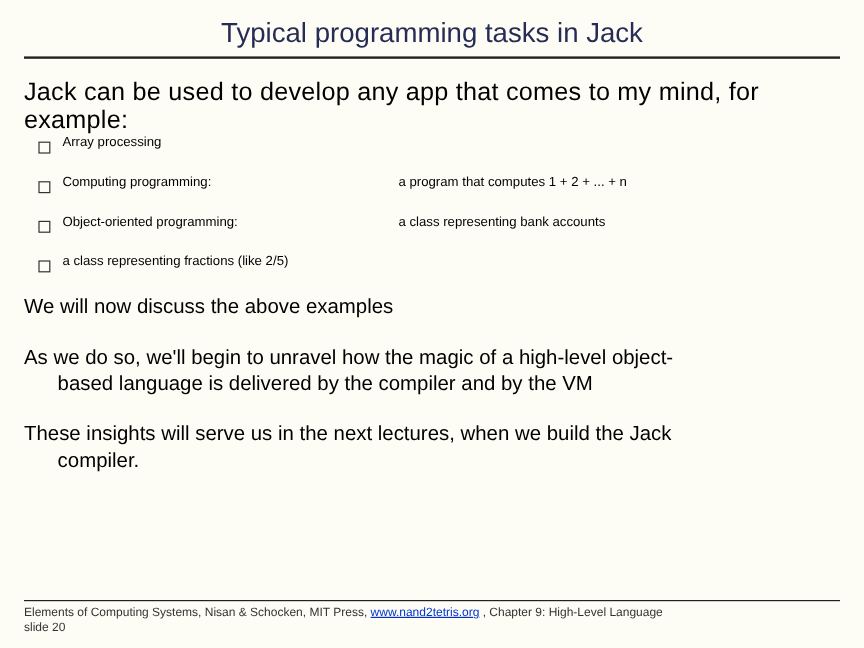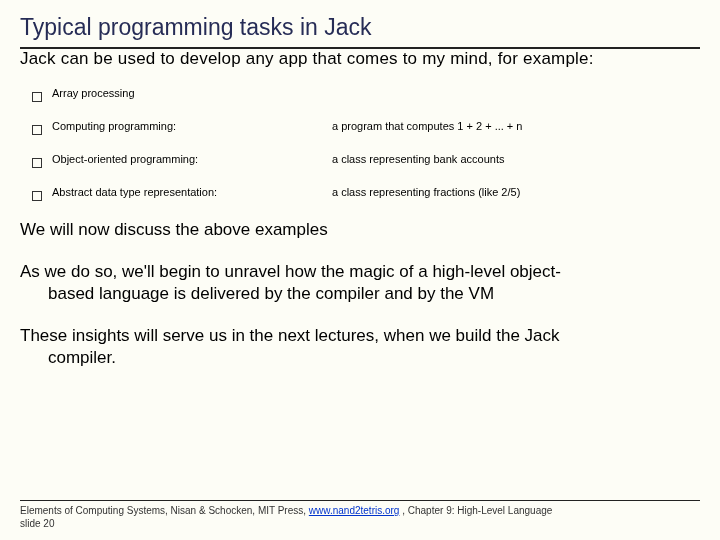--- a/index.html
+++ b/index.html
@@ -11,24 +11,25 @@
     color: #000;
     padding: 14px 20px 10px 20px;
     position: relative;
   }
   .title {
     font-size: 23px;
     font-weight: 400;
     color: #262c56;
     padding-bottom: 6px;
     border-bottom: 2px solid #222;
+    margin-bottom: 16px;
+    text-align: center;
   }
   .intro {
-    font-size: 17px;
-    margin-bottom: 18px;
+    font-size: 21px;
     letter-spacing: 0.2px;
   }
   .bullets {
     margin-left: 12px;
     margin-bottom: 16px;
   }
   .row {
     display: flex;
     align-items: flex-start;
     margin-bottom: 18px;
@@ -93,21 +94,20 @@
     <span class="left">Computing programming:</span>
     <span class="right">a program that computes 1 + 2 + ... + n</span>
   </div>
   <div class="row">
     <span class="sq"></span>
     <span class="left">Object-oriented programming:</span>
     <span class="right">a class representing bank accounts</span>
   </div>
   <div class="row">
     <span class="sq"></span>
-    <span class="left">Abstract data type representation:</span>
     <span class="right">a class representing fractions (like 2/5)</span>
   </div>
 </div>
 
 <div class="para">We will now discuss the above examples</div>
 
 <div class="para">
   <span>As we do so, we'll begin to unravel how the magic of a high-level object-</span>
   <span class="indent">based language is delivered by the compiler and by the VM</span>
 </div>

